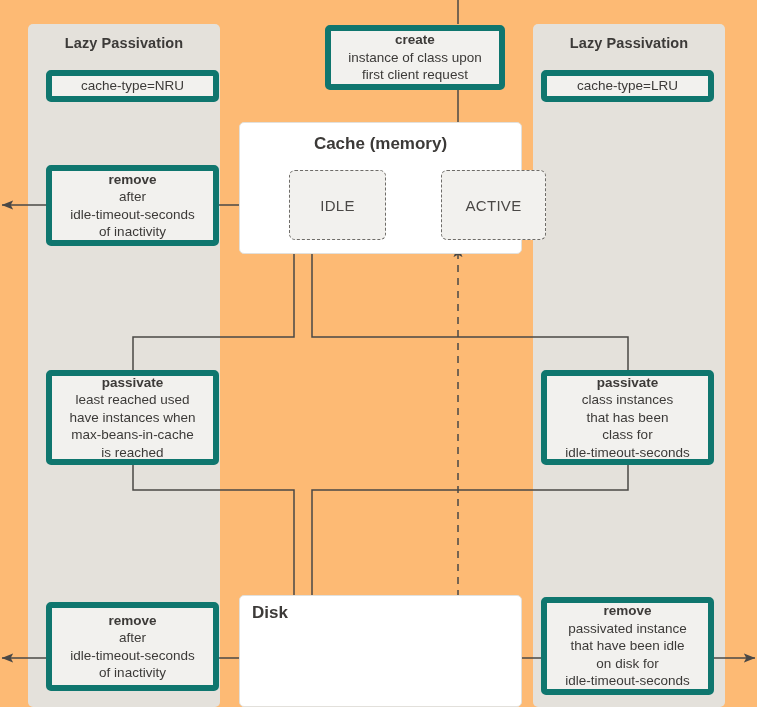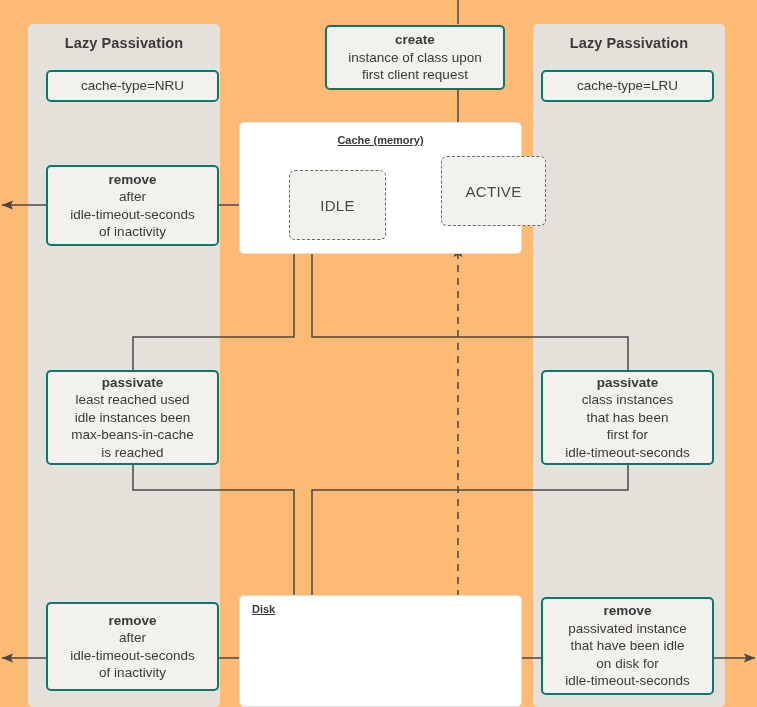--- a/index.html
+++ b/index.html
@@ -51,21 +51,21 @@
     font-size: 14.5px;
     font-weight: bold;
     color: #3c3a38;
     letter-spacing: .1px;
   }
   
   .box {
     position: absolute;
     box-sizing: border-box;
     background: #f2f1ee;
-    border: 2px solid #0f766e;
+    border: 6px solid #0f766e;
     border-radius: 5px;
     display: flex;
     align-items: center;
     justify-content: center;
     text-align: center;
     font-size: 13.5px;
     line-height: 17.5px;
     color: #3c3a38;
     padding: 4px 6px;
   }
@@ -75,24 +75,23 @@
   }
   .container-box {
     position: absolute;
     box-sizing: border-box;
     background: #ffffff;
     border: 1px solid #e2e0db;
     border-radius: 5px;
   }
   .container-title {
     position: absolute;
-    font-size: 11px;
+    font-size: 17px;
     font-weight: bold;
     color: #3c3a38;
-    text-decoration: underline;
   }
   .state-box {
     position: absolute;
     box-sizing: border-box;
     background: #f2f1ee;
     border: 1.6px dashed #6e6c68;
     border-radius: 6px;
     display: flex;
     align-items: center;
     justify-content: center;
@@ -170,49 +169,49 @@
         <span>first client request</span>
       </div>
     </div>
 
     <div class="container-box" style="left:239px; top:122px; width:283px; height:132px;"></div>
     <div class="container-title" style="left:239px; top:134px; width:283px; text-align:center;">Cache (memory)</div>
 
     <div class="state-box" style="left:252px; top:170px; width:97px; height:70px;">
       <span>IDLE</span>
     </div>
-    <div class="state-box" style="left:404px; top:156px; width:105px; height:70px;">
+    <div class="state-box" style="left:404px; top:170px; width:105px; height:70px;">
       <span>ACTIVE</span>
     </div>
 
     <div class="box" style="left:46px; top:165px; width:173px; height:81px;">
       <div>
         <span class="lead">remove</span>
         <span>after</span><br>
         <span>idle-timeout-seconds</span><br>
         <span>of inactivity</span>
       </div>
     </div>
 
     <div class="box" style="left:46px; top:370px; width:173px; height:95px;">
       <div>
         <span class="lead">passivate</span>
         <span>least reached used</span><br>
-        <span>idle instances been</span><br>
+        <span>have instances when</span><br>
         <span>max-beans-in-cache</span><br>
         <span>is reached</span>
       </div>
     </div>
 
     <div class="box" style="left:541px; top:370px; width:173px; height:95px;">
       <div>
         <span class="lead">passivate</span>
         <span>class instances</span><br>
         <span>that has been</span><br>
-        <span>first for</span><br>
+        <span>class for</span><br>
         <span>idle-timeout-seconds</span>
       </div>
     </div>
 
     <div class="container-box" style="left:239px; top:595px; width:283px; height:112px;"></div>
     <div class="container-title" style="left:252px; top:603px;">Disk</div>
 
 
     <div class="box" style="left:46px; top:602px; width:173px; height:89px;">
       <div>

